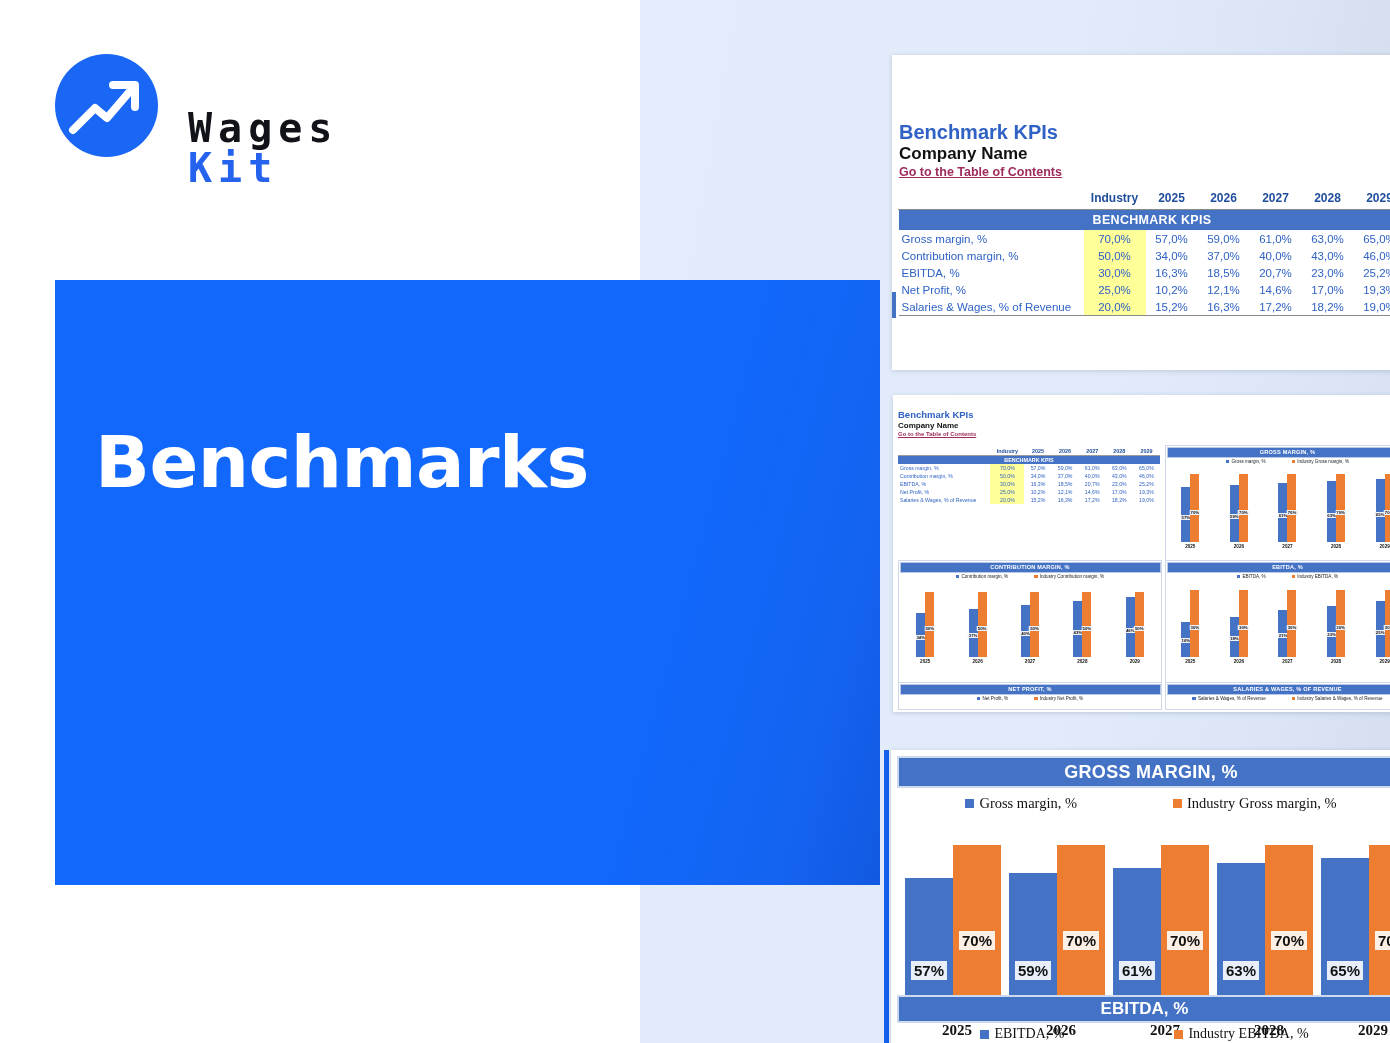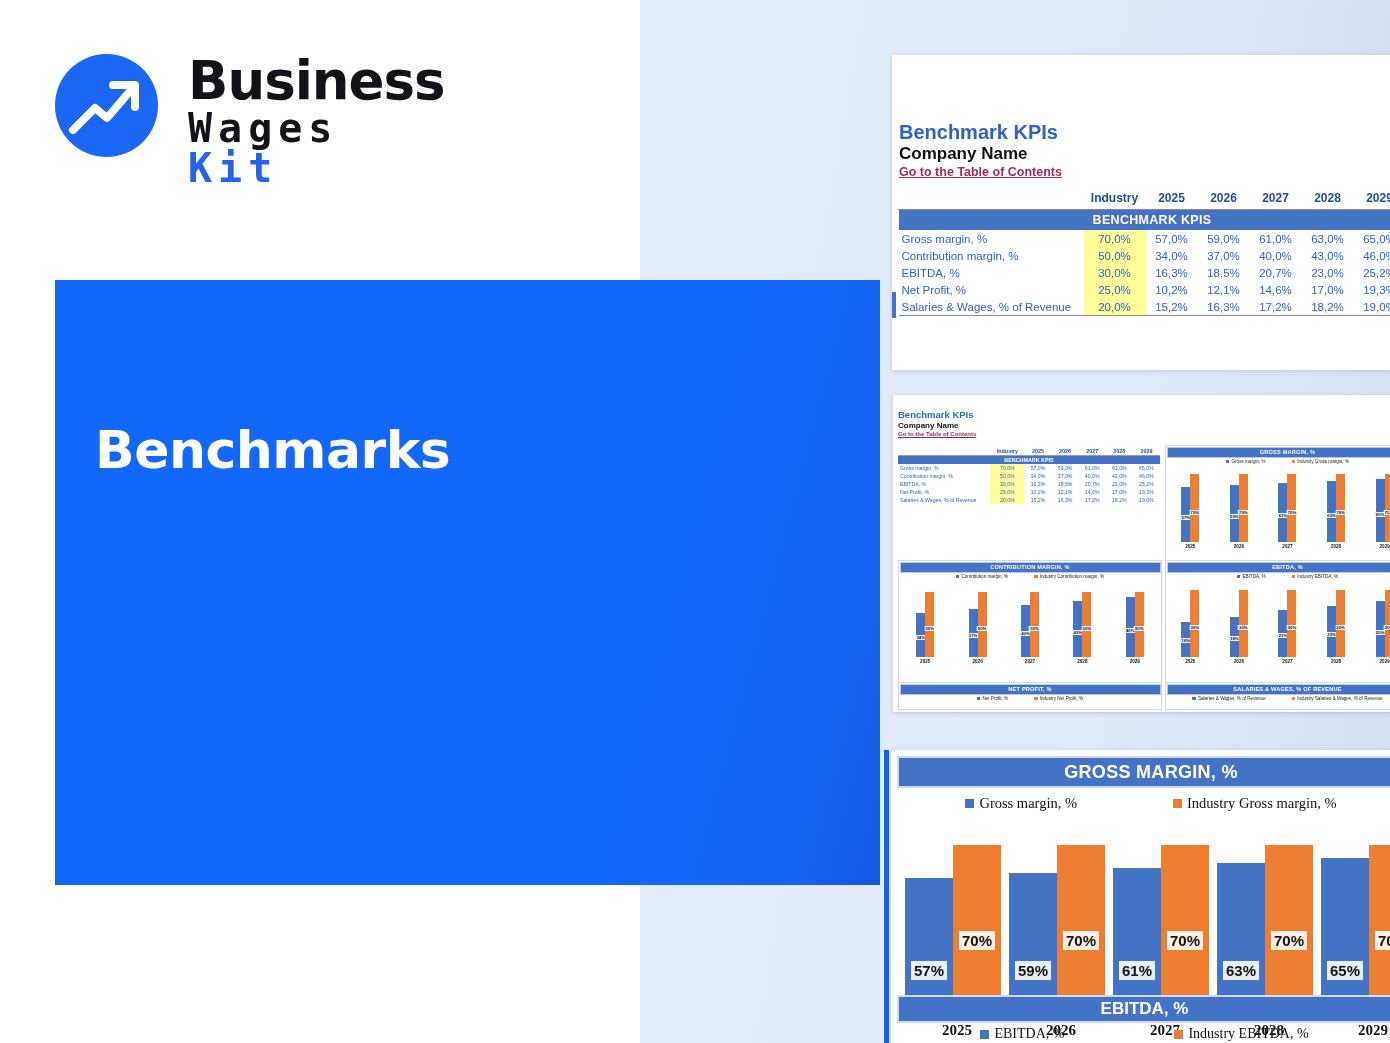--- a/index.html
+++ b/index.html
@@ -41,21 +41,21 @@
   }
   .logo-word2 .kit{color:#2563ef;}
 
   
   .blue-panel{
     position:absolute;left:55px;top:280px;width:825px;height:605px;
     background:linear-gradient(105deg,#1268fb 0%,#1268fb 72%,#1463f0 90%,#1259e0 100%);
   }
   .panel-title{
     position:absolute;left:40px;top:140px;
-    color:#ffffff;font-size:52px;font-weight:700;letter-spacing:-0.5px;
+    color:#ffffff;font-size:72px;font-weight:700;letter-spacing:-0.5px;
     font-family:"DejaVu Sans", sans-serif;
   }
   .panel-body{
     position:absolute;left:40px;top:252px;width:665px;
     color:#ffffff;font-size:28.5px;line-height:1.33;font-weight:600;
     font-family:"DejaVu Sans", sans-serif;
   }
 
   
   .sheet{
@@ -183,23 +183,20 @@
 <div class="bg-white-topleft"></div>
 <div class="bg-lightband-top"></div>
 <div class="bg-lightband"></div>
 
 <div class="logo">
   <div class="logo-mark">
     <svg width="103" height="103" viewBox="0 0 103 103">
       <path d="M18 76 L40 54 L52 64 L76 36" fill="none" stroke="#ffffff" stroke-width="8" stroke-linecap="round" stroke-linejoin="round"></path>
       <path d="M58 31 L80 31 L80 53" fill="none" stroke="#ffffff" stroke-width="8" stroke-linecap="round" stroke-linejoin="round"></path>
     </svg>
-  </div>
-  <div class="logo-word1">
-    <span>Business</span>
   </div>
   <div class="logo-word2">
     <span>Wages </span><span class="kit">Kit</span>
   </div>
 </div>
 
 <div class="blue-panel">
   <div class="panel-title">Benchmarks</div>
 </div>
 

